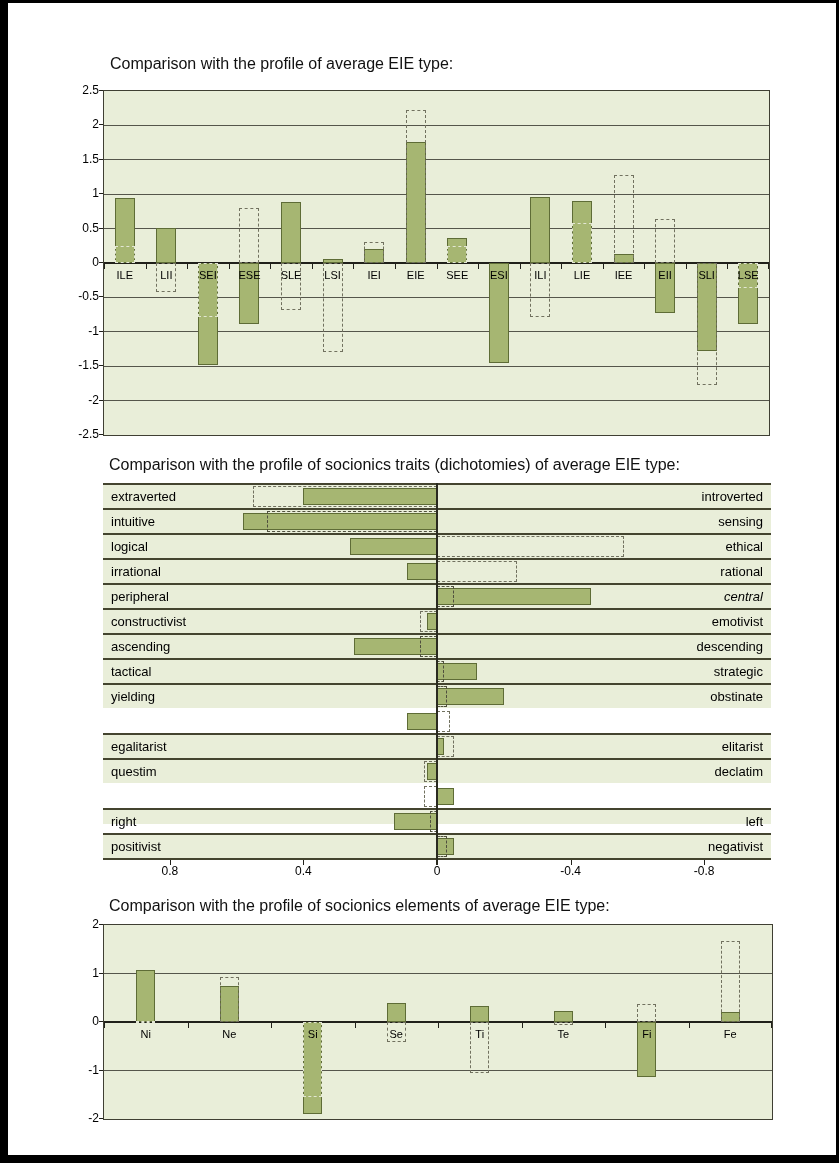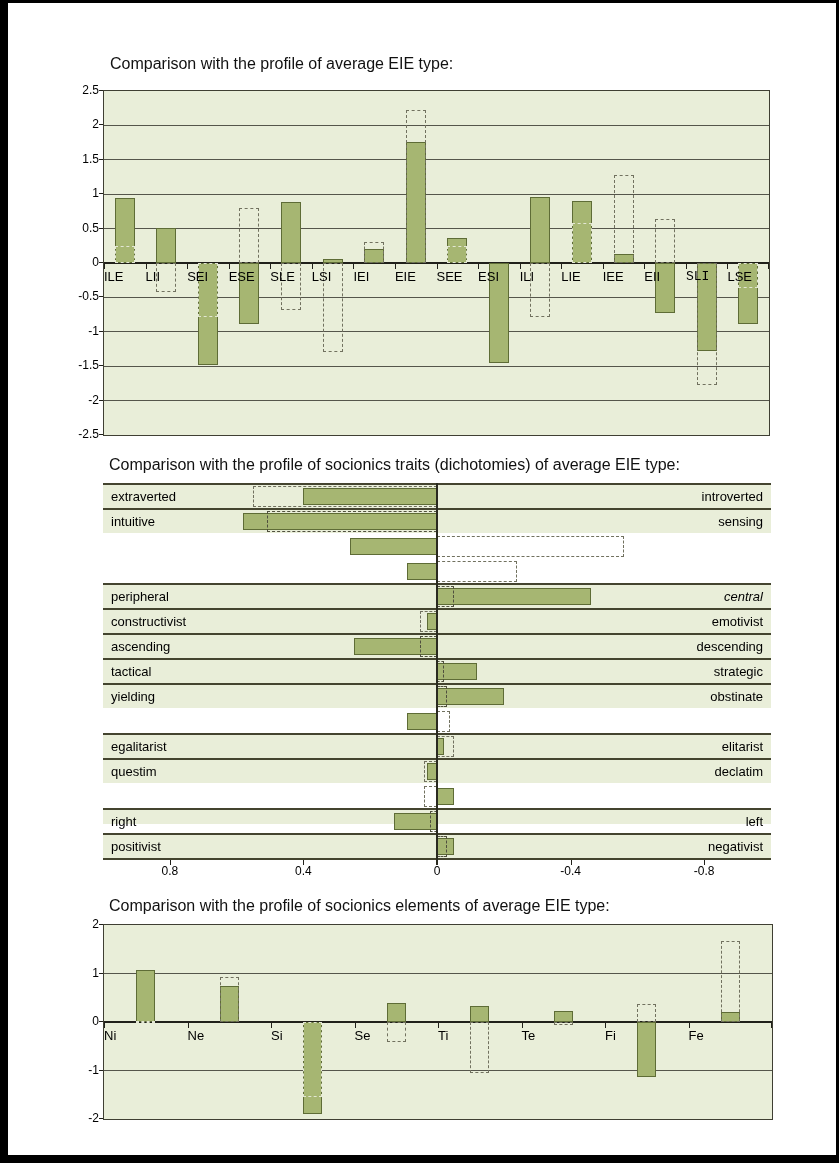--- a/index.html
+++ b/index.html
@@ -16,21 +16,21 @@
   .chart-title{
     position:absolute;font-size:16px;color:#111;white-space:nowrap;letter-spacing:0px;
   }
   .plot{
     position:absolute;background:#e9eed9;border:1px solid #3f3f33;
   }
   .gridline{position:absolute;left:0;width:100%;height:1px;background:#55554b;}
   .zeroline{position:absolute;left:0;width:100%;height:2px;background:#20201a;}
   .bar-solid{position:absolute;background:#a6b672;border:1px solid #5e6c36;box-sizing:border-box;}
   .bar-dashed{position:absolute;background:transparent;border:1px dashed #71715f;box-sizing:border-box;}
-  .cat-label{position:absolute;font-size:13px;color:#000;z-index:6;}
+  .cat-label{position:absolute;font-size:11px;text-align:center;color:#000;z-index:6;}
   .ytick-label{position:absolute;font-size:12px;text-align:right;color:#000;}
   .tick{position:absolute;background:#20201a;}
   .row-band{position:absolute;left:0;width:100%;box-sizing:border-box;border-top:2px solid #44442f;background:#e9eed9;}
   .trait-label{position:absolute;font-size:13px;top:4px;color:#000;z-index:6;}
   .axis-label{position:absolute;font-size:12px;text-align:center;color:#000;}
   .center-line{position:absolute;background:#2a2a20;}
   [data-name]{cursor:default;}
 </style>
 </head>
 <body>
@@ -103,21 +103,21 @@
       <div class="bar-dashed" data-name="bar-dashed-IEE" style="left: 509.531px; width: 20px; top: 83.936px; height: 88.064px; z-index: 4; border-color: rgb(113, 113, 95);"></div>
       <div class="tick" data-name="category-tick" style="left: 498.75px; top: 172px; width: 1px; height: 6px; z-index: 5;"></div>
       <div class="cat-label" data-name="category-label-IEE" style="left: 498.75px; top: 178px; width: 41.5625px;">IEE</div>
       <div class="bar-solid" data-name="bar-solid-EII" style="left: 551.094px; width: 20px; top: 172px; height: 49.536px; z-index: 3;"></div>
       <div class="bar-dashed" data-name="bar-dashed-EII" style="left: 551.094px; width: 20px; top: 127.968px; height: 44.032px; z-index: 4; border-color: rgb(113, 113, 95);"></div>
       <div class="tick" data-name="category-tick" style="left: 540.312px; top: 172px; width: 1px; height: 6px; z-index: 5;"></div>
       <div class="cat-label" data-name="category-label-EII" style="left: 540.312px; top: 178px; width: 41.5625px;">EII</div>
       <div class="bar-solid" data-name="bar-solid-SLI" style="left: 592.656px; width: 20px; top: 172px; height: 88.064px; z-index: 3;"></div>
       <div class="bar-dashed" data-name="bar-dashed-SLI" style="left: 592.656px; width: 20px; top: 172px; height: 121.776px; z-index: 4; border-color: rgb(113, 113, 95);"></div>
       <div class="tick" data-name="category-tick" style="left: 581.875px; top: 172px; width: 1px; height: 6px; z-index: 5;"></div>
-      <div class="cat-label" data-name="category-label-SLI" style="left: 581.875px; top: 178px; width: 41.5625px; font-family: Liberation Mono, monospace;">SLI</div>
+      <div class="cat-label" data-name="category-label-SLI" style="left: 581.875px; top: 178px; width: 41.5625px;">SLI</div>
       <div class="bar-solid" data-name="bar-solid-LSE" style="left: 634.219px; width: 20px; top: 172px; height: 61.232px; z-index: 3;"></div>
       <div class="bar-dashed" data-name="bar-dashed-LSE" style="left: 634.219px; width: 20px; top: 172px; height: 24.768px; z-index: 4; border-color: rgb(227, 231, 212);"></div>
       <div class="tick" data-name="category-tick" style="left: 623.438px; top: 172px; width: 1px; height: 6px; z-index: 5;"></div>
       <div class="cat-label" data-name="category-label-LSE" style="left: 623.438px; top: 178px; width: 41.5625px;">LSE</div>
       <div class="tick" data-name="category-tick" style="right: 0px; top: 172px; width: 1px; height: 6px; z-index: 5;"></div>
     </div>
   <div id="axis1" data-name="chart-types-axis"></div>
 
   <div class="chart-title" style="left:109px;top:456px" data-name="chart-traits-title">Comparison with the profile of socionics traits (dichotomies) of average EIE type:</div>
   <div id="plot2" style="position:absolute;left:103px;top:483px;width:668px;height:375px" data-name="chart-traits-plot">
@@ -126,22 +126,30 @@
         <div class="trait-label" data-name="trait-label-right" style="right: 8px; text-align: right;">introverted</div>
       </div>
       <div class="bar-solid" data-name="trait-bar-solid-extraverted" style="top: 5px; height: 17px; z-index: 3; left: 200.4px; width: 133.6px;"></div>
       <div class="bar-dashed" data-name="trait-bar-dashed-extraverted" style="top: 3px; height: 21px; z-index: 4; left: 150.3px; width: 183.7px; border-color: rgb(113, 113, 95);"></div>
       <div class="row-band" data-name="trait-row-intuitive" style="top: 25px; height: 25px;">
         <div class="trait-label" data-name="trait-label-left" style="left: 8px;">intuitive</div>
         <div class="trait-label" data-name="trait-label-right" style="right: 8px; text-align: right;">sensing</div>
       </div>
       <div class="bar-solid" data-name="trait-bar-solid-intuitive" style="top: 30px; height: 17px; z-index: 3; left: 140.28px; width: 193.72px;"></div>
       <div class="bar-dashed" data-name="trait-bar-dashed-intuitive" style="top: 28px; height: 21px; z-index: 4; left: 163.66px; width: 170.34px; border-color: rgb(80, 80, 62);"></div>
+      <div class="row-band" data-name="trait-row-logical" style="top: 50px; height: 25px;">
+        <div class="trait-label" data-name="trait-label-left" style="left: 8px;">logical</div>
+        <div class="trait-label" data-name="trait-label-right" style="right: 8px; text-align: right;">ethical</div>
+      </div>
       <div class="bar-solid" data-name="trait-bar-solid-logical" style="top: 55px; height: 17px; z-index: 3; left: 247.16px; width: 86.84px;"></div>
       <div class="bar-dashed" data-name="trait-bar-dashed-logical" style="top: 53px; height: 21px; z-index: 4; left: 334px; width: 187.04px; border-color: rgb(113, 113, 95);"></div>
+      <div class="row-band" data-name="trait-row-irrational" style="top: 75px; height: 25px;">
+        <div class="trait-label" data-name="trait-label-left" style="left: 8px;">irrational</div>
+        <div class="trait-label" data-name="trait-label-right" style="right: 8px; text-align: right;">rational</div>
+      </div>
       <div class="bar-solid" data-name="trait-bar-solid-irrational" style="top: 80px; height: 17px; z-index: 3; left: 303.94px; width: 30.06px;"></div>
       <div class="bar-dashed" data-name="trait-bar-dashed-irrational" style="top: 78px; height: 21px; z-index: 4; left: 334px; width: 80.16px; border-color: rgb(113, 113, 95);"></div>
       <div class="row-band" data-name="trait-row-peripheral" style="top: 100px; height: 25px;">
         <div class="trait-label" data-name="trait-label-left" style="left: 8px;">peripheral</div>
         <div class="trait-label" data-name="trait-label-right" style="right: 8px; text-align: right; font-style: italic;">central</div>
       </div>
       <div class="bar-solid" data-name="trait-bar-solid-peripheral" style="top: 105px; height: 17px; z-index: 3; left: 334px; width: 153.64px;"></div>
       <div class="bar-dashed" data-name="trait-bar-dashed-peripheral" style="top: 103px; height: 21px; z-index: 4; left: 334px; width: 16.7px; border-color: rgb(80, 80, 62);"></div>
       <div class="row-band" data-name="trait-row-constructivist" style="top: 125px; height: 25px;">
         <div class="trait-label" data-name="trait-label-left" style="left: 8px;">constructivist</div>

